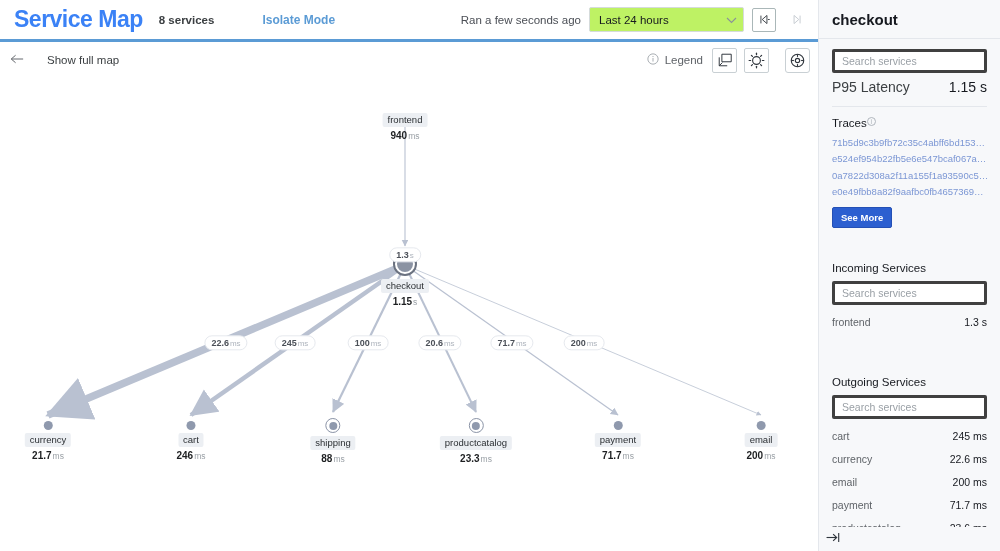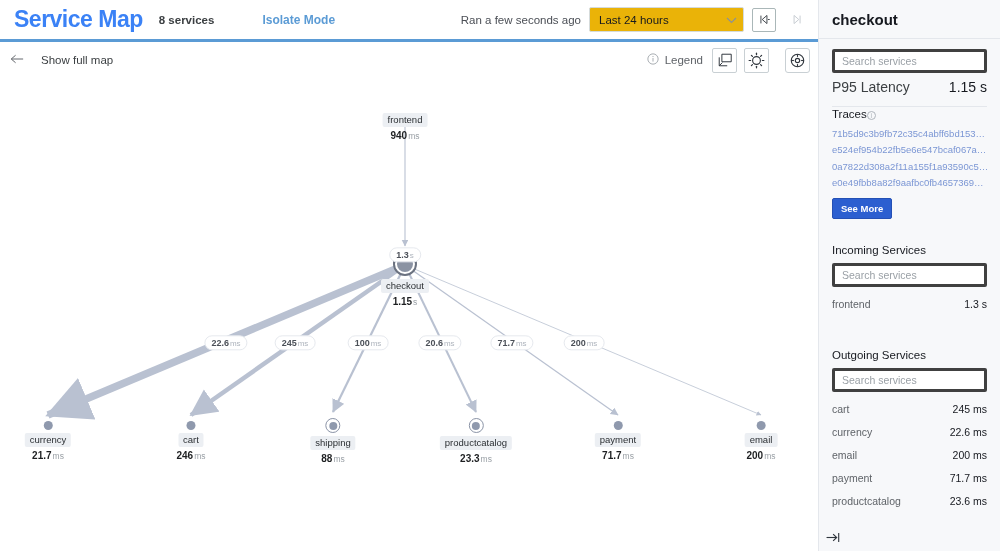--- a/index.html
+++ b/index.html
@@ -60,21 +60,21 @@
   }
   #ran-ago {
     font-size: 11.5px;
     color: #4b4f56;
     white-space: nowrap;
   }
   #timerange {
     width: 155px; height: 25px;
     border: 1px solid #d5dbdb;
     border-radius: 2px;
-    background: #eab308;
+    background: #bef264;
     display: flex; align-items: center;
     padding: 0 6px 0 9px;
     font-size: 11.5px;
     color: #16191f;
     cursor: pointer;
   }
   #timerange .caret { margin-left: auto; }
   .sq-btn {
     width: 24px; height: 24px;
     border: 1px solid #aab7b8;
@@ -94,21 +94,21 @@
 
   
   #toolbar {
     height: 36px;
     display: flex;
     align-items: center;
     padding: 0 8px 0 10px;
     background: #fff;
   }
   #show-full-map {
-    display: flex; align-items: flex-start; gap: 17px;
+    display: flex; align-items: flex-start; gap: 23px;
     font-size: 11.5px; color: #3c4043;
     cursor: pointer;
   }
   #toolbar-right {
     margin-left: auto;
     display: flex; align-items: center; gap: 7px;
   }
   #legend-btn {
     display: flex; align-items: center; gap: 6px;
     font-size: 11.5px; color: #5f6368;
@@ -258,22 +258,22 @@
   }
   .kv-row .k { color: #3c4043; }
   .kv-row .v { margin-left: auto; color: #16191f; font-weight: 400; }
   .sb-hr {
     height: 1px; background: #e4e7ec;
     margin: 11px 0 0 0;
   }
   .sb-section-title {
     font-size: 11.5px;
     color: #16191f;
-    margin-top: 1px;
-    display: flex; align-items: flex-end; gap: 0;
+    margin-top: 10px;
+    display: flex; align-items: flex-start; gap: 0;
   }
   .info-dot {
     width: 9px; height: 9px; border-radius: 50%;
     border: 1px solid #b0b6bd;
     display: inline-flex; align-items: center; justify-content: center;
     font-size: 7px; color: #b0b6bd; line-height: 1;
   }
   .trace-list { margin-top: 6px; }
   .trace-item {
     font-size: 9.5px;

